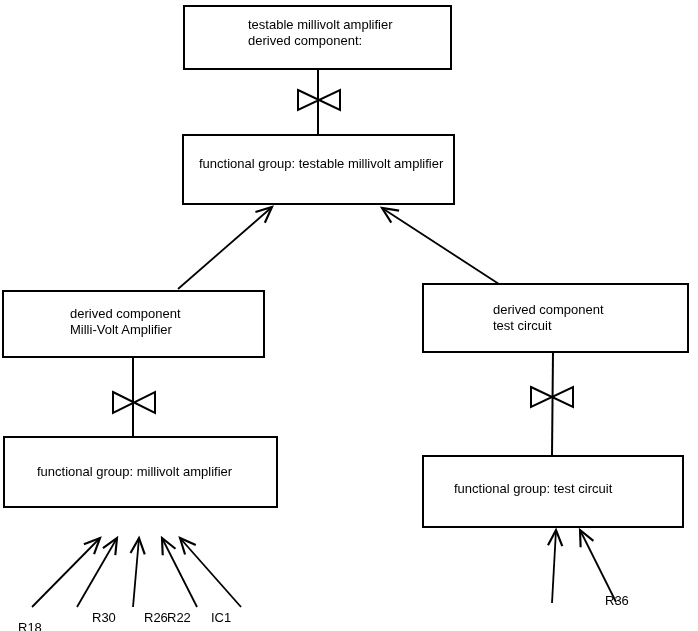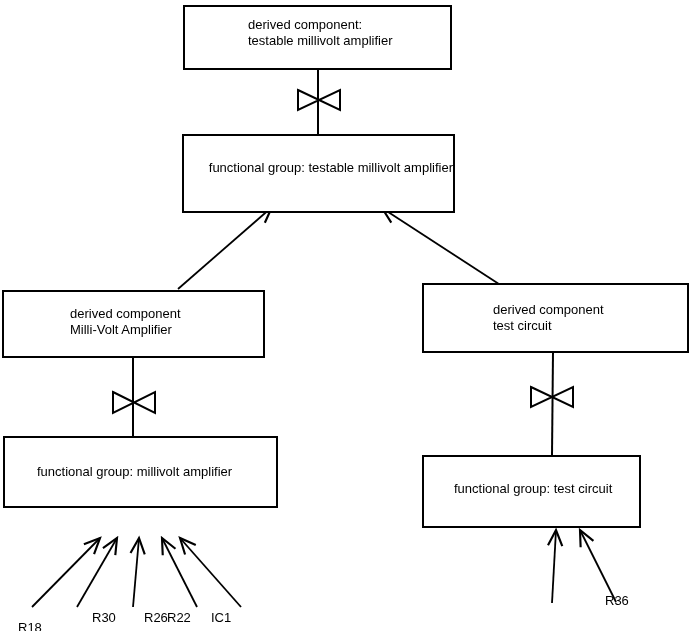--- a/index.html
+++ b/index.html
@@ -64,43 +64,43 @@
     <line x1="77" y1="607" x2="117" y2="538" stroke="#000000" stroke-width="1.8" marker-end="url(#arrowhead)"></line>
     <line x1="133" y1="607" x2="139" y2="538" stroke="#000000" stroke-width="1.8" marker-end="url(#arrowhead)"></line>
     <line x1="197" y1="607" x2="162" y2="538" stroke="#000000" stroke-width="1.8" marker-end="url(#arrowhead)"></line>
     <line x1="241" y1="607" x2="180" y2="538" stroke="#000000" stroke-width="1.8" marker-end="url(#arrowhead)"></line>
 
     <line x1="552" y1="603" x2="556" y2="530" stroke="#000000" stroke-width="1.8" marker-end="url(#arrowhead)"></line>
     <line x1="616" y1="602" x2="580" y2="530" stroke="#000000" stroke-width="1.8" marker-end="url(#arrowhead)"></line>
   </svg>
 
   <div class="box" style="left:183px; top:5px; width:269px; height:65px; padding-left:63px; padding-bottom:9px;">
+    <div>testable millivolt amplifier</div>
     <div>derived component:</div>
-    <div>testable millivolt amplifier</div>
   </div>
 
-  <div class="box" style="left:182px; top:134px; width:273px; height:79px; padding-left:15px; padding-bottom:12px;align-items:flex-end;">
+  <div class="box" style="left:182px; top:134px; width:273px; height:71px; padding-left:15px; padding-bottom:12px;">
     <div>functional group: testable millivolt amplifier</div>
   </div>
 
   <div class="box" style="left:2px; top:290px; width:263px; height:68px; padding-left:66px; padding-bottom:4px;">
     <div>derived component</div>
     <div>Milli-Volt Amplifier</div>
   </div>
 
   <div class="box" style="left:422px; top:283px; width:267px; height:70px; padding-left:69px;">
     <div>derived component</div>
     <div>test circuit</div>
   </div>
 
   <div class="box" style="left:3px; top:436px; width:275px; height:72px; padding-left:32px;">
     <div>functional group: millivolt amplifier</div>
   </div>
 
-  <div class="box" style="left:422px; top:455px; width:219px; height:73px; padding-left:30px; padding-bottom:6px;">
+  <div class="box" style="left:422px; top:455px; width:262px; height:73px; padding-left:30px; padding-bottom:6px;">
     <div>functional group: test circuit</div>
   </div>
 
   <span class="clabel" style="left:18px;  top:621px;">R18</span>
   <span class="clabel" style="left:76px;  top:611px;margin-left:16px;">R30</span>
   <span class="clabel" style="left:116px; top:611px;margin-left:28px;">R26</span>
   <span class="clabel" style="left:167px; top:611px;">R22</span>
   <span class="clabel" style="left:211px; top:611px;">IC1</span>
 
   <span class="clabel" style="left:538px; top:643px;font-style:italic;">TR1</span>

